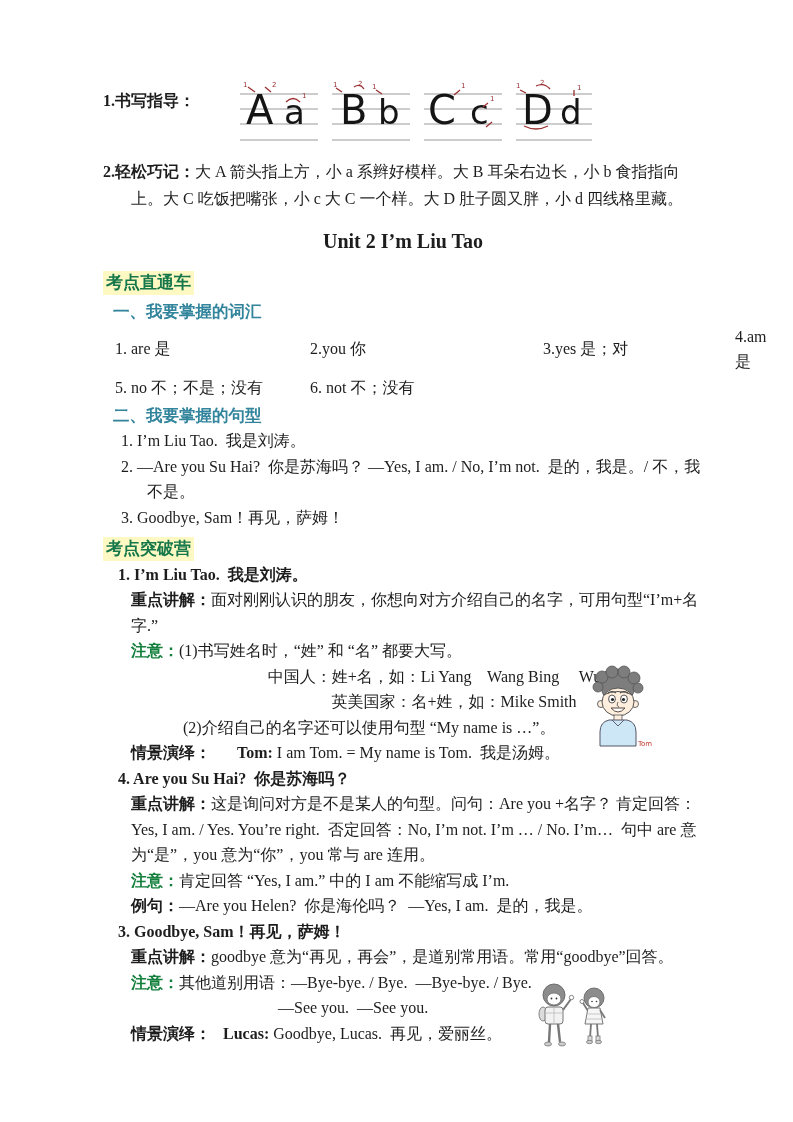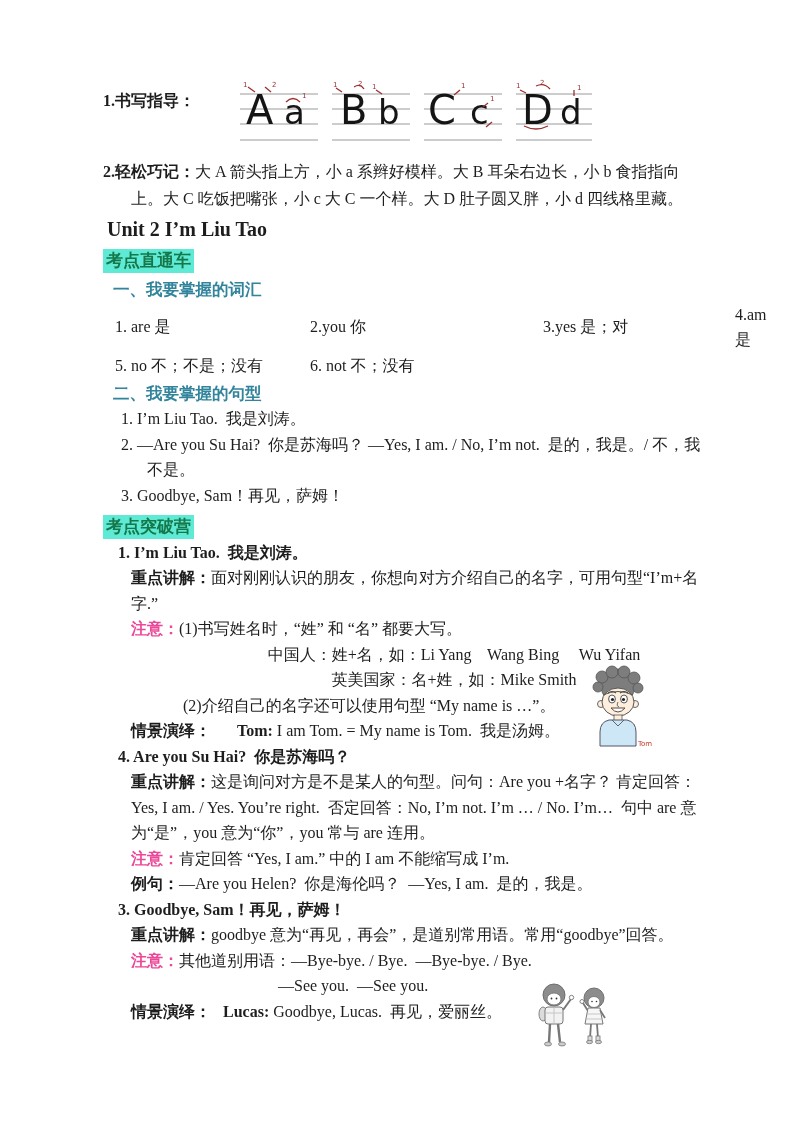--- a/index.html
+++ b/index.html
@@ -11,32 +11,32 @@
     color:#1d1d1d;
     font-size:16px;
     overflow:hidden;
   }
   .content{
     position:absolute;left:103px;top:78px;width:600px;
     line-height:25.5px;
   }
   .b{font-weight:bold;}
   .pre{white-space:pre-wrap;}
-  .red-label{color:#ec4899;font-weight:bold;}
+  .red-label{color:#15803d;font-weight:bold;}
   
   .guide-row{display:flex;align-items:flex-start;height:74px;}
   .guide-label{width:137px;flex:0 0 137px;font-weight:bold;padding-top:10px;}
   
   .mnemonic{margin:6px 0 0 0;line-height:27px;padding-left:28px;text-indent:-28px;}
   
-  .doc-title{margin:4px;font-size:20px;line-height:26px;font-weight:bold;}
+  .doc-title{margin:16px;font-size:20px;line-height:26px;font-weight:bold;text-align:center;}
   
   .hl-row{margin-top:6px;}
   .hl{
-    display:inline-block;background:#5eead4;color:#15774a;
+    display:inline-block;background:#fef9c3;color:#15774a;
     font-weight:bold;font-size:17px;line-height:24px;padding:0 3px;
     font-family:"Liberation Sans","DejaVu Sans",sans-serif;
   }
   
   .teal-h{
     color:#31849b;font-weight:bold;line-height:24px;margin-top:4px;
     padding-left:10px;font-size:16.5px;
   }
   
   .vocab-row{display:flex;padding-left:12px;align-items:center;}

